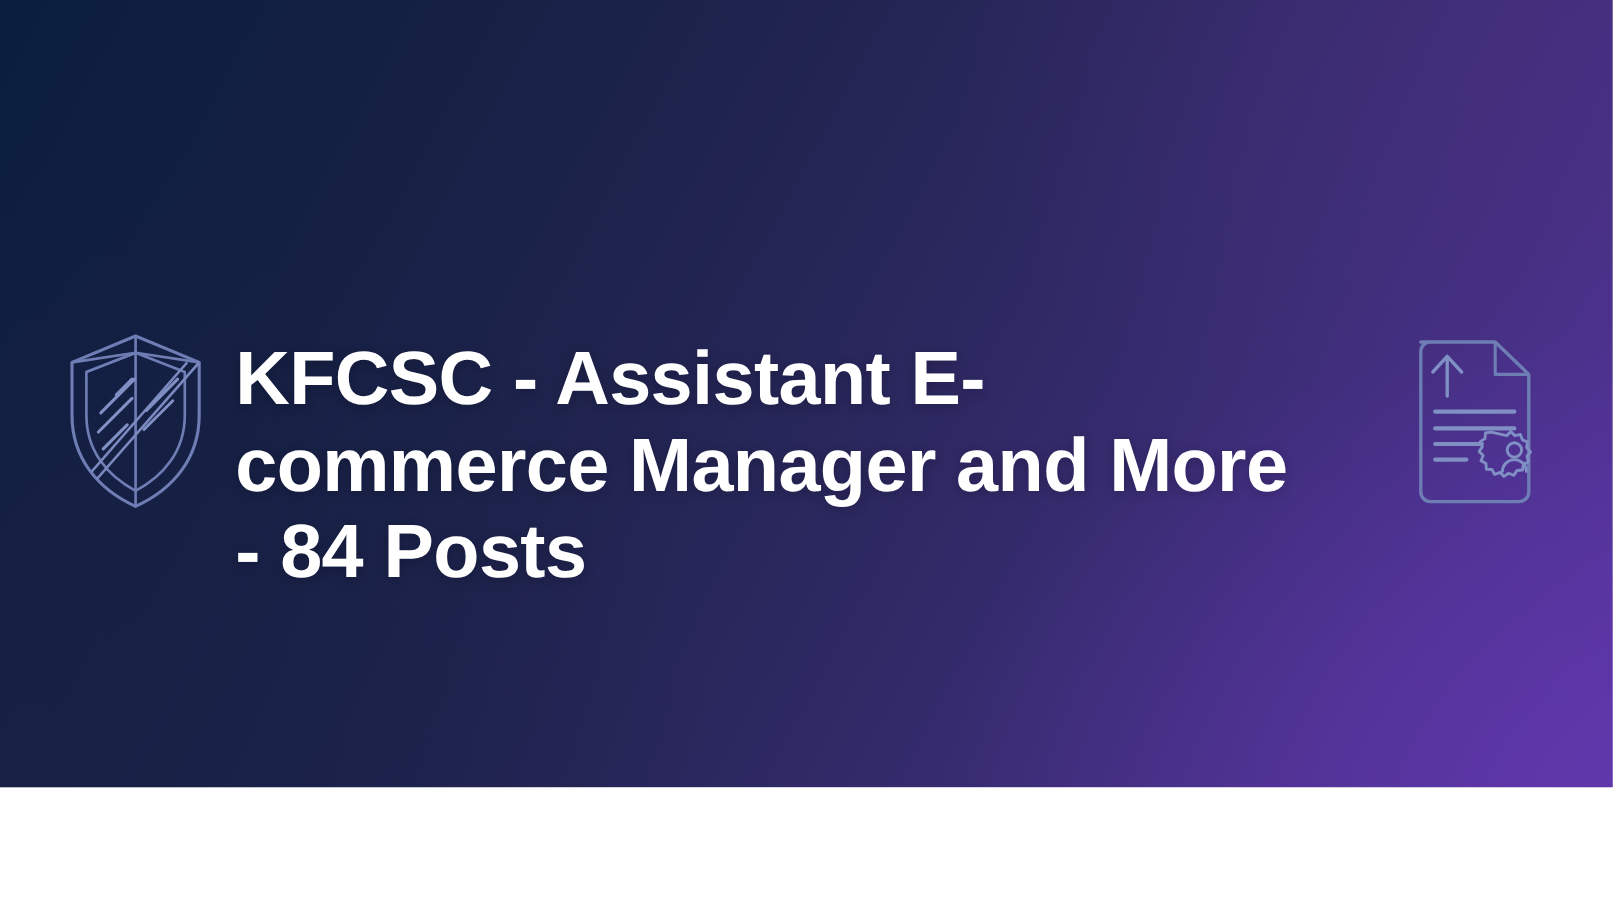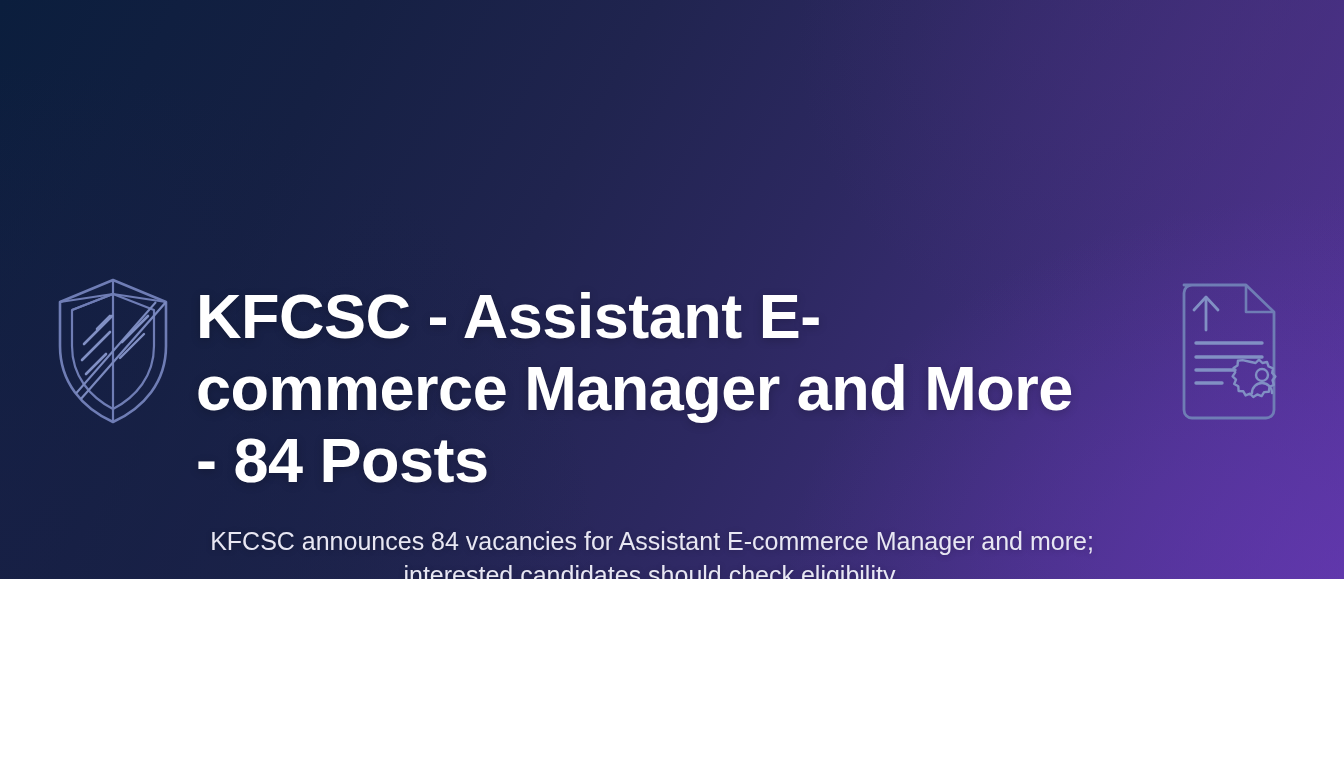--- a/index.html
+++ b/index.html
@@ -9,21 +9,21 @@
   body {
     width: 1344px;
     height: 768px;
     overflow: hidden;
     font-family: "Liberation Sans", sans-serif;
   }
 
   #banner {
     position: relative;
     width: 1344px;
-    height: 579px;
+    height: 656px;
     box-sizing: border-box;
     background:
       radial-gradient(ellipse 900px 620px at 100% 100%, rgba(104,58,183,0.55) 0%, rgba(104,58,183,0.0) 62%),
       radial-gradient(ellipse 760px 560px at 96% 8%, rgba(74,48,125,0.45) 0%, rgba(74,48,125,0.0) 65%),
       radial-gradient(ellipse 820px 700px at 2% 96%, rgba(24,32,70,0.75) 0%, rgba(24,32,70,0.0) 70%),
       linear-gradient(118deg, #0b1e3d 0%, #152043 22%, #20244f 40%, #2c2860 56%, #3b2d76 72%, #4a318c 86%, #57349e 100%);
     overflow: hidden;
   }
 
   
@@ -115,21 +115,20 @@
         <path d="M45 57 L58 44" stroke="#8190c4" stroke-width="2.6" stroke-linecap="round" fill="none"></path>
 
         <path d="M70 70 L96 44" stroke="#8190c4" stroke-width="2.6" stroke-linecap="round" fill="none"></path>
         <path d="M68 86 L92 62" stroke="#8190c4" stroke-width="2.4" stroke-linecap="round" fill="none"></path>
       </g>
     </svg>
   </div>
 
   <div id="content">
     <h1 id="headline">KFCSC - Assistant E-commerce Manager and More - 84 Posts</h1>
-    <p id="subtitle">KFCSC announces 84 vacancies for Assistant E-commerce Manager and more; interested candidates should check eligibility.</p>
   </div>
 
   <div id="document-icon-wrap">
     <svg viewBox="0 0 118 150" fill="none" xmlns="http://www.w3.org/2000/svg">
 
       <path d="M14 7 H76 L104 34 V132 a8 8 0 0 1 -8 8 H22 a8 8 0 0 1 -8 -8 V15 a8 8 0 0 1 8 -8 Z" stroke="#6f7db5" stroke-width="2.8" stroke-linejoin="round" fill="none"></path>
       <path d="M76 7 V34 H104" stroke="#6f7db5" stroke-width="2.6" stroke-linejoin="round" fill="none"></path>
 
       <path d="M36 52 V20" stroke="#8190c4" stroke-width="2.8" stroke-linecap="round" fill="none"></path>
       <path d="M24 32 L36 19 L48 32" stroke="#8190c4" stroke-width="2.8" stroke-linecap="round" stroke-linejoin="round" fill="none"></path>

